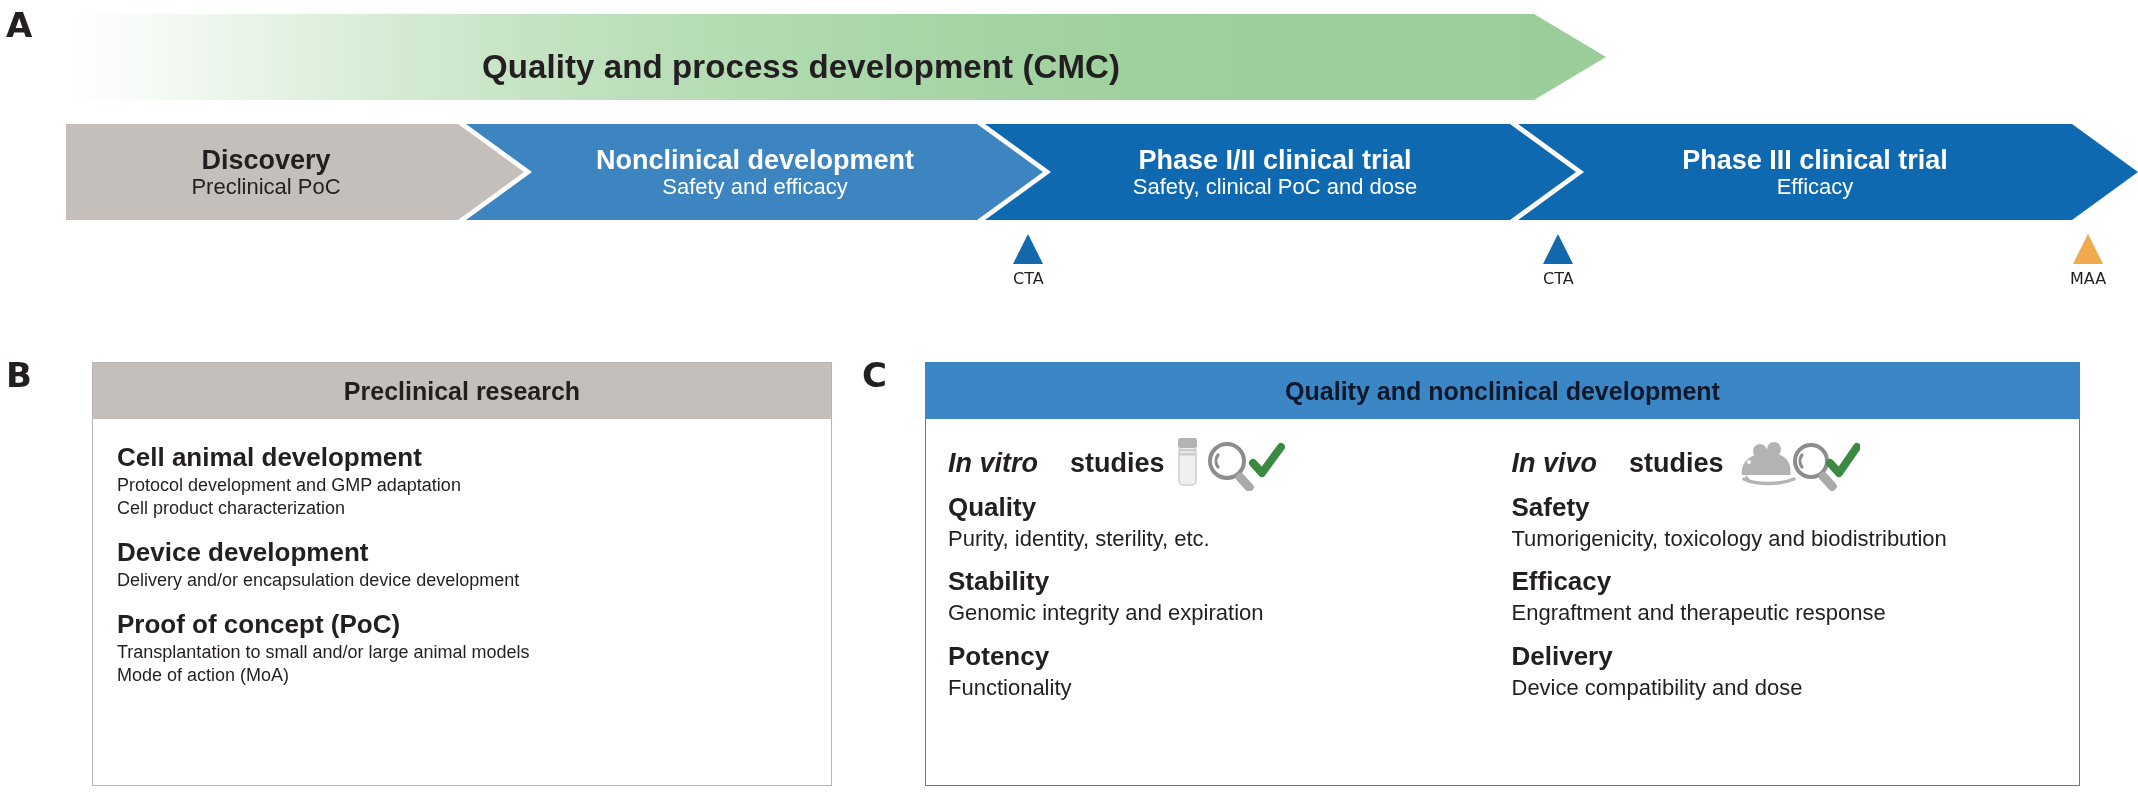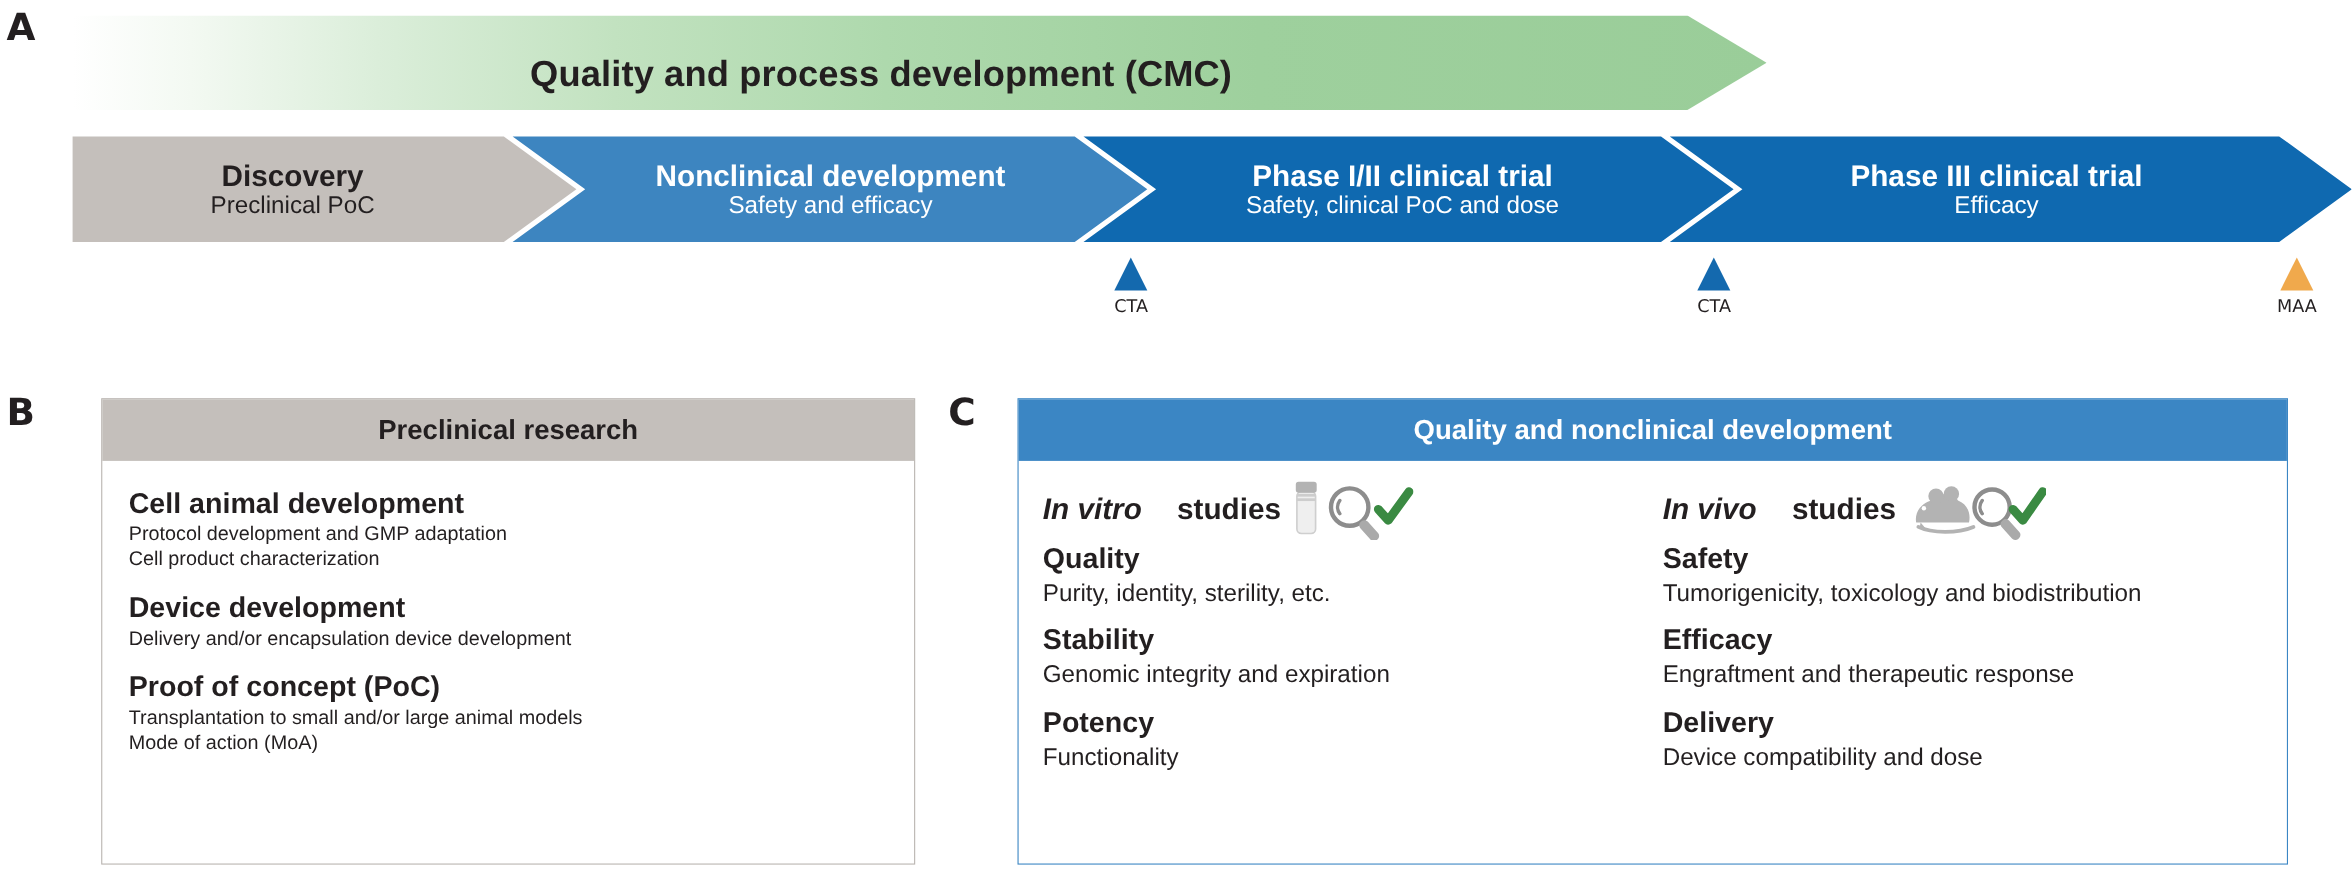--- a/index.html
+++ b/index.html
@@ -40,21 +40,21 @@
                   justify-content:center;font-size:25px;font-weight:bold;color:#231f20;}
   #panel-b-body{padding:22px 24px 0 24px;}
   .b-group{margin-bottom:16px;}
   .b-head{font-size:26px;font-weight:bold;color:#231f20;line-height:1.25;}
   .b-line{font-size:18px;color:#231f20;line-height:1.3;}
 
   
   #panel-c{position:absolute;left:925px;top:362px;width:1155px;height:424px;
            border:1px solid #3b86c4;box-sizing:border-box;background:#fff;}
   #panel-c-header{height:56px;background:#3b86c4;display:flex;align-items:center;
-                  justify-content:center;font-size:25px;font-weight:bold;color:#ffffff;}
+                  justify-content:center;font-size:25px;font-weight:bold;color:#0f172a;}
   #panel-c-body{display:flex;padding:16px 22px 0 22px;}
   .c-col{flex:1 1 0;min-width:0;}
   .c-col.right{padding-left:18px;}
   .c-coltitle{display:flex;align-items:center;gap:8px;font-size:27px;
               color:#231f20;height:56px;}
   .c-coltitle .it{font-style:italic;font-weight:bold;}
   .c-coltitle .rm{font-weight:bold;margin-left:24px;}
   .c-group{margin-bottom:12px;}
   .c-head{font-size:26px;font-weight:bold;color:#231f20;line-height:1.3;}
   .c-line{font-size:22px;color:#231f20;line-height:1.3;}

